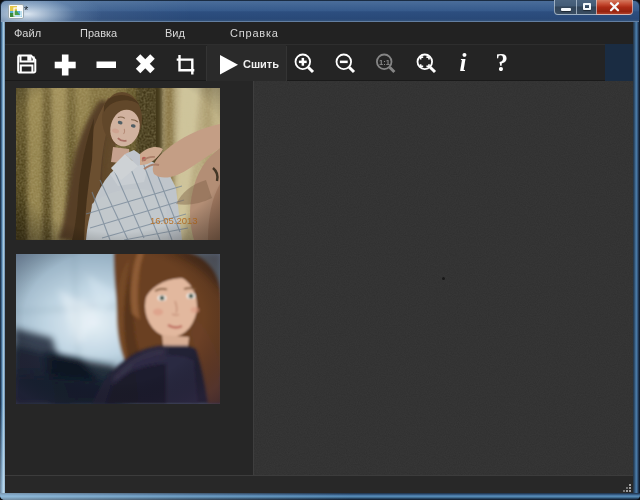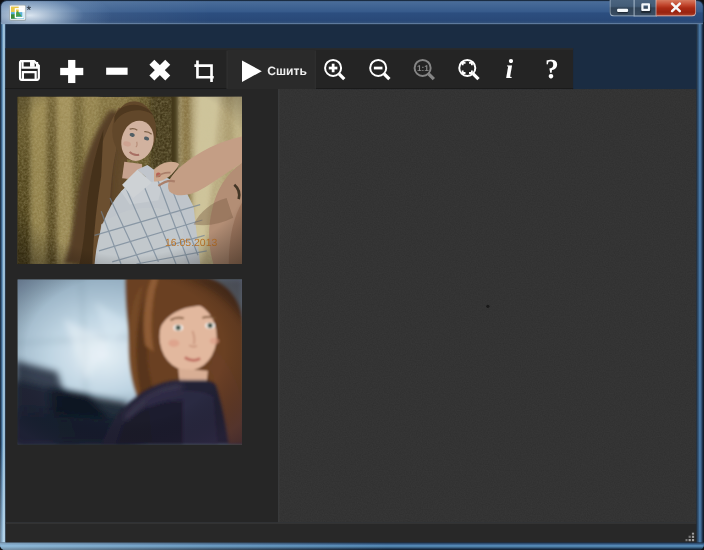--- a/index.html
+++ b/index.html
@@ -35,21 +35,21 @@
   #cap-max{left:22px;width:21px;
     background:linear-gradient(to bottom,#4b647f 0%,#435c77 42%,#314458 50%,#3a4d62 100%);}
   #cap-close{left:42px;width:37px;border-radius:0 0 4px 0;
     background:linear-gradient(to bottom,#d57a60 0%,#c44a31 30%,#ab2b15 52%,#97230f 82%,#b0402a 100%);}
   #cap-min .g{position:absolute;left:6px;top:8px;width:10px;height:3px;background:#f4f8fb;border-radius:1px;box-shadow:0 1px 1px rgba(0,0,0,0.45);}
   #cap-max .g{position:absolute;left:6px;top:3px;width:8px;height:7px;border:2px solid #f4f8fb;border-radius:1px;box-shadow:0 1px 1px rgba(0,0,0,0.45);}
   
   #menubar{position:absolute;left:5px;top:22px;width:628px;height:22px;background:#222222;color:#d8d8d8;font-size:11px;opacity:0.999;}
   .mi{position:absolute;top:5px;}
   
-  #toolbar{position:absolute;left:5px;top:44px;width:516px;height:37px;background:#242424;border-top:1px solid #2e2e2e;border-bottom:1px solid #1a1a1a;}
+  #toolbar{position:absolute;left:5px;top:44px;width:600px;height:37px;background:#242424;border-top:1px solid #2e2e2e;border-bottom:1px solid #1a1a1a;}
   
   #panel{position:absolute;left:5px;top:81px;width:248px;height:394px;background:#262626;}
   #canvas{position:absolute;left:253px;top:81px;width:380px;height:394px;background:#2f2f2f;}
   #divider{position:absolute;left:253px;top:81px;width:1px;height:394px;background:#3e3e3e;}
   #speck{position:absolute;left:442px;top:277px;width:3px;height:3px;border-radius:2px;background:#191919;}
   
   #status{position:absolute;left:5px;top:475px;width:628px;height:18px;background:#282828;border-top:1px solid #3c3c3c;}
   
   #ph1{position:absolute;left:16px;top:88px;width:204px;height:152px;}
   #ph2{position:absolute;left:16px;top:254px;width:204px;height:150px;}
@@ -76,20 +76,26 @@
           <div class="g"></div>
         </div>
     <div class="cap" id="cap-max">
           <div class="g"></div>
         </div>
     <div class="cap" id="cap-close">
       <svg width="35" height="14" viewBox="0 0 35 14" style="position:absolute;left:0;top:0;">
         <path d="M14 3.2 L21 10.2 M21 3.2 L14 10.2" stroke="#f6f8fa" stroke-width="2.3" stroke-linecap="round"></path>
       </svg>
     </div>
+  </div>
+  <div id="menubar">
+    <span class="mi" style="left:9px;">Файл</span>
+    <span class="mi" style="left:75px;">Правка</span>
+    <span class="mi" style="left:160px;">Вид</span>
+    <span class="mi" style="left:225px;letter-spacing:0.8px;">Справка</span>
   </div>
   <div id="toolbar">
     <svg width="628" height="37" viewBox="0 0 628 37" style="opacity:0.999;">
 
       <rect x="202" y="0" width="79" height="37" fill="#2a2a2a"></rect>
       <line x1="201.5" y1="1" x2="201.5" y2="36" stroke="#343434" stroke-width="1"></line>
       <line x1="281.5" y1="1" x2="281.5" y2="36" stroke="#343434" stroke-width="1"></line>
 
       <g stroke="#ffffff" stroke-width="2" fill="none">
         <path d="M13.2 10.5 h12.8 l4.3 4.3 v11.2 a1.6 1.6 0 0 1 -1.6 1.6 h-13.9 a1.6 1.6 0 0 1 -1.6 -1.6 v-13.9 a1.6 1.6 0 0 1 1.6 -1.6 z"></path>

